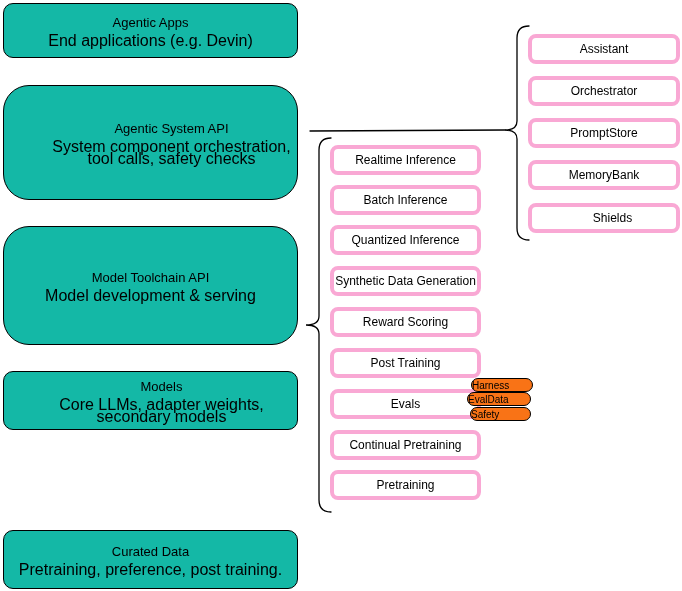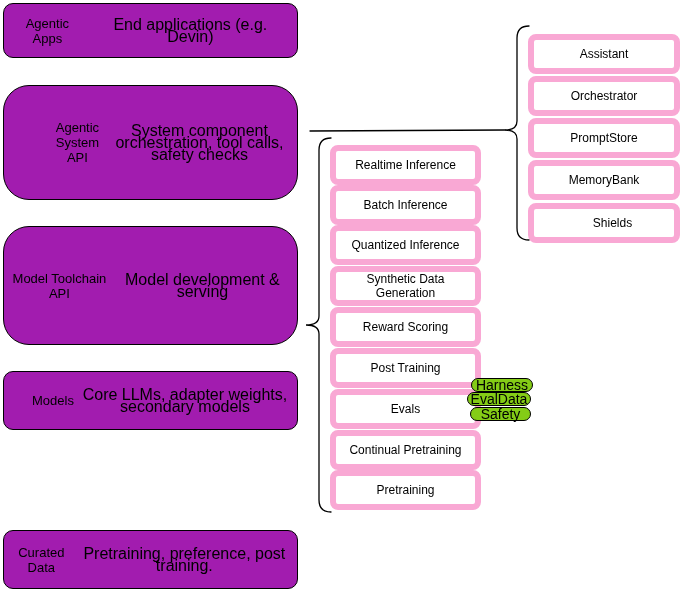--- a/index.html
+++ b/index.html
@@ -14,63 +14,63 @@
     width: 682px;
     height: 591px;
     background: #ffffff;
     overflow: hidden;
   }
   
   .layer {
     position: absolute;
     left: 3px;
     width: 295px;
-    background: #a21caf;
+    background: #14b8a6;
     border: 1px solid #000000;
     box-sizing: border-box;
     display: flex;
-    flex-direction: row;
+    flex-direction: column;
     align-items: center;
     justify-content: center;
     text-align: center;
     gap: 5px;
     padding: 2px 6px;
   }
   .layer-title  { font-size: 13px; line-height: 15px; }
   .layer-subtitle { font-size: 16px; line-height: 12px; }
 
   
   .api-box {
     position: absolute;
-    height: 40px;
+    height: 30px;
     background: #ffffff;
-    border: 6px solid #f9a8d4;
+    border: 4px solid #f9a8d4;
     border-radius: 8px;
     box-sizing: border-box;
     display: flex;
     align-items: center;
     justify-content: center;
     text-align: center;
     font-size: 12px;
     line-height: 14px;
   }
   .mid   { left: 330px; width: 151px; }
   .right { left: 528px; width: 152px; }
 
   
   .pill {
     position: absolute;
-    background: #84cc16;
+    background: #f97316;
     border: 1px solid #000000;
     border-radius: 8px;
     box-sizing: border-box;
     display: flex;
     align-items: center;
-    justify-content: center;
-    font-size: 14px;
+    justify-content: flex-start;
+    font-size: 10px;
     line-height: 11px;
     z-index: 3;
   }
   .evals-z { z-index: 1; }
 
   svg.overlay {
     position: absolute;
     left: 0;
     top: 0;
     width: 682px;

